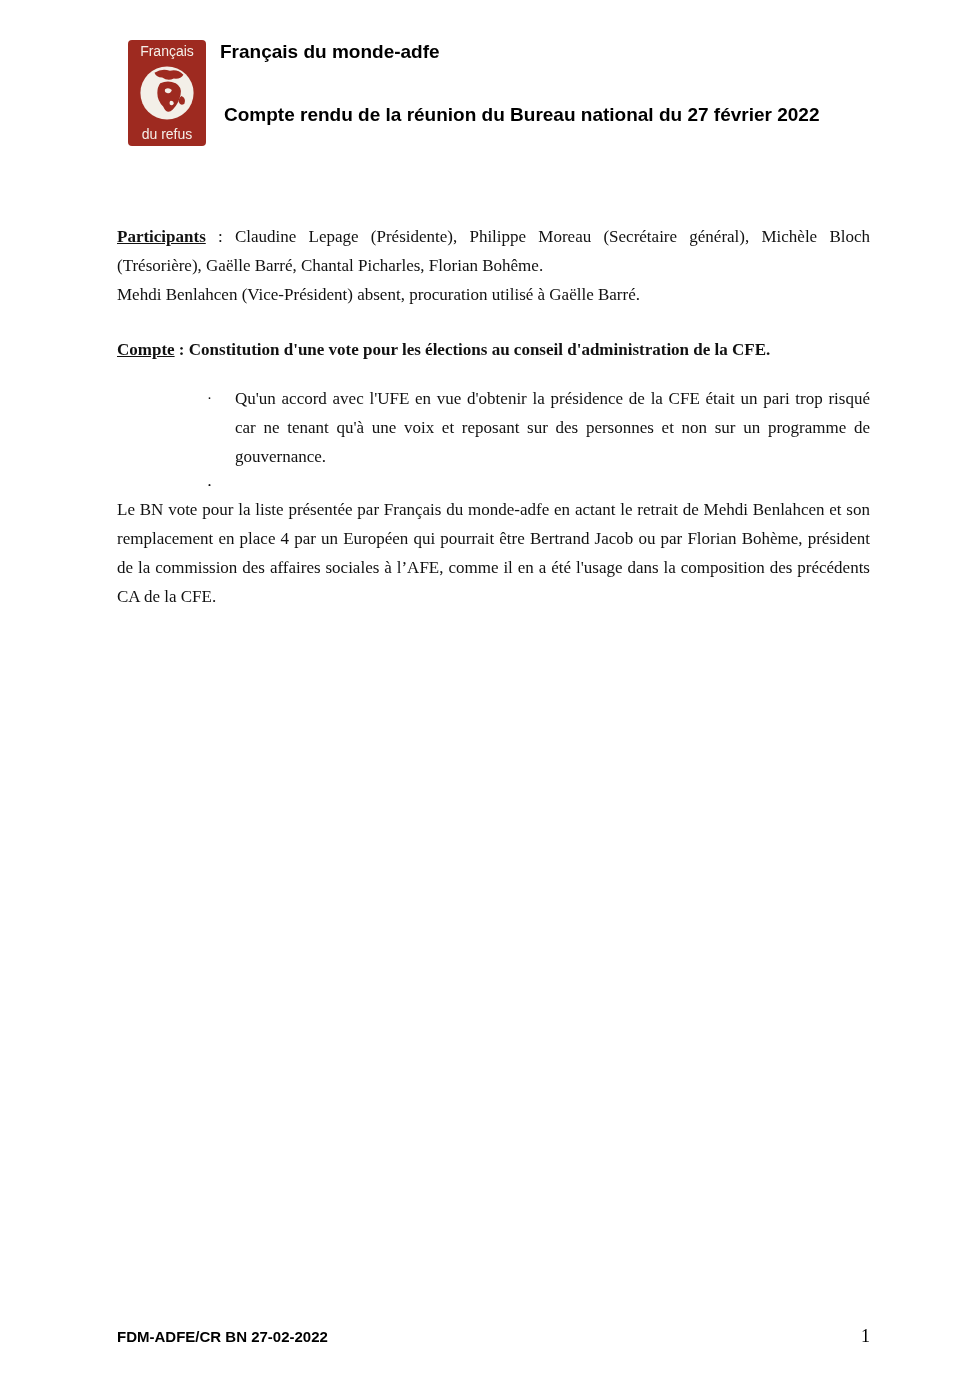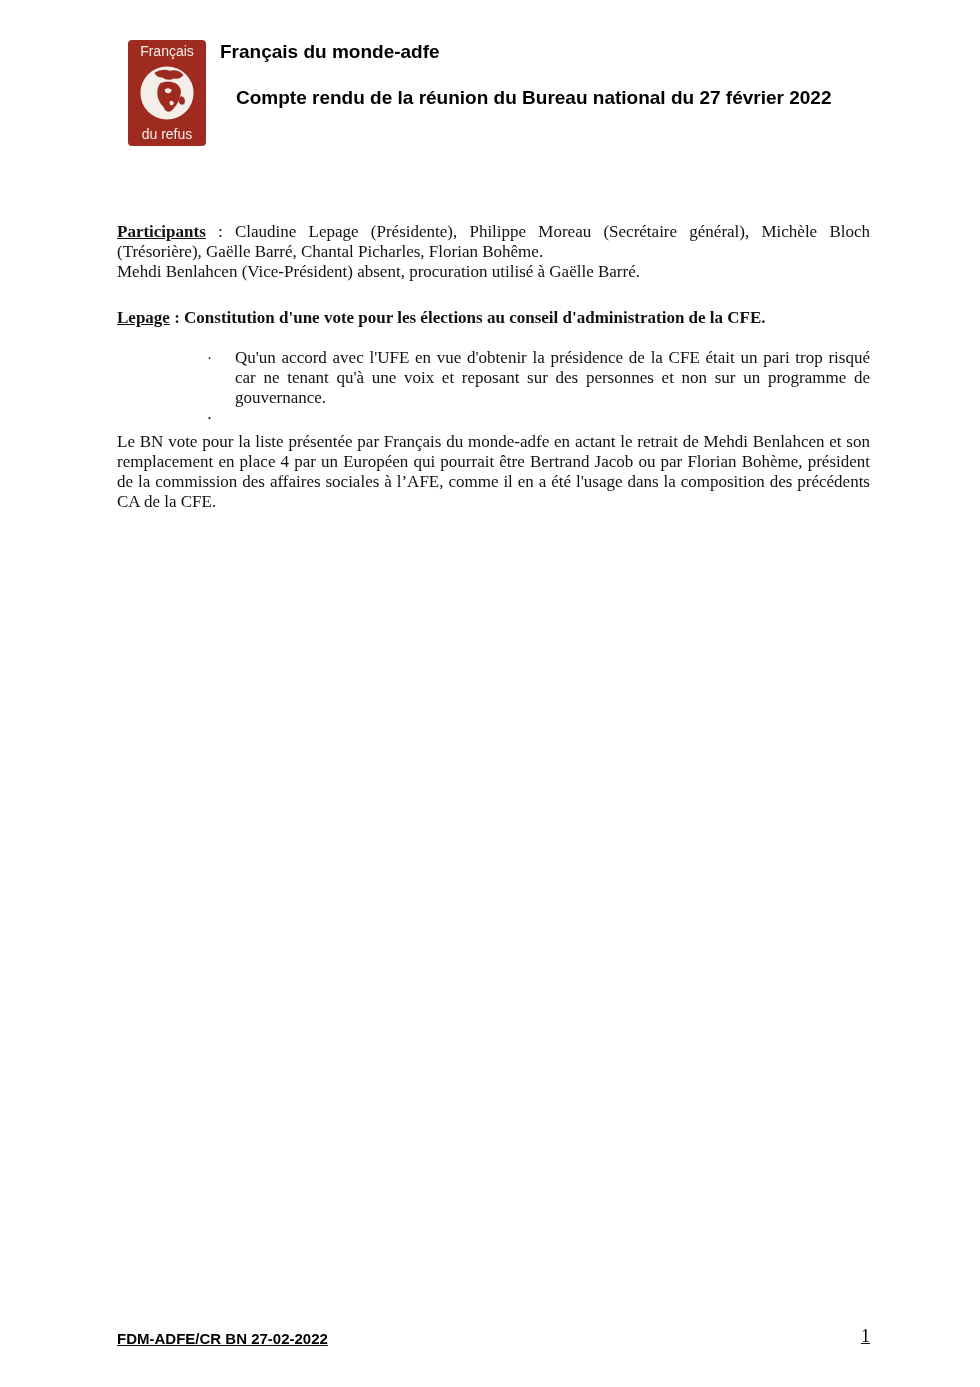--- a/index.html
+++ b/index.html
@@ -41,31 +41,31 @@
   .header-titles {
     position: absolute;
     left: 220px;
     top: 41px;
     width: 700px;
     font-family: "Liberation Sans", sans-serif;
     font-weight: bold;
     font-size: 19px;
     color: #000000;
   }
-  .org-title { margin: 0 0 24px 0; }
-  .doc-title { margin: 16px; }
+  .org-title { margin: 0 0 41px 0; }
+  .doc-title { margin: 4px; }
 
   
   .content {
     position: absolute;
     left: 117px;
     top: 222px;
     width: 753px;
     font-size: 17px;
-    line-height: 20px;
+    line-height: 29px;
     text-align: justify;
   }
   .content p { margin: 0; }
   .p-objet   { margin-top: 26px !important; font-weight: bold; }
   .p-intro   { margin-top: 20px !important; }
   .p-main2   { margin-top: 24px !important; }
   .p-vote    { margin-top: 26px !important; }
 
   .label-underline {
     font-weight: bold;
@@ -91,22 +91,21 @@
   }
 
   
   .footer {
     position: absolute;
     left: 117px;
     right: 110px;
     top: 1326px;
     display: flex;
     justify-content: space-between;
-    align-items: flex-end;
-    text-decoration: underline;
+    align-items: center;
   }
   .footer-ref {
     font-family: "Liberation Sans", sans-serif;
     font-weight: bold;
     font-size: 15px;
     color: #000000;
   }
   .footer-page {
     font-family: "Liberation Serif", serif;
     font-size: 18px;
@@ -135,21 +134,21 @@
     <p class="org-title">Français du monde-adfe</p>
     <p class="doc-title">Compte rendu de la réunion du Bureau national du 27 février 2022</p>
   </div>
 
   <div class="content">
 
     <p class="p-participants"><span class="label-underline">Participants</span><span> : </span><span>Claudine Lepage (Présidente), Philippe Moreau (Secrétaire général), Michèle Bloch (Trésorière), Gaëlle Barré, Chantal Picharles, Florian Bohême.</span><br>
       <span>Mehdi Benlahcen (Vice-Président) absent, procuration utilisé à Gaëlle Barré.</span>
     </p>
 
-    <p class="p-objet"><span class="label-underline">Lepage</span><span> : </span><span class="label-bold">Constitution d'une vote pour les élections au conseil d'administration de la CFE.</span>
+    <p class="p-objet"><span class="label-underline">Compte</span><span> : </span><span class="label-bold">Constitution d'une vote pour les élections au conseil d'administration de la CFE.</span>
     </p>
 
 
     <ul class="bullets">
 
         <li><span class="bullet-glyph">·</span><span>Qu'un accord avec l'UFE en vue d'obtenir la présidence de la CFE était un pari trop risqué car ne tenant qu'à une voix et reposant sur des personnes et non sur un programme de gouvernance.</span></li>
 
         <li><span class="bullet-glyph">·</span></li>
 
         <li><span class="bullet-glyph">·</span></li>

